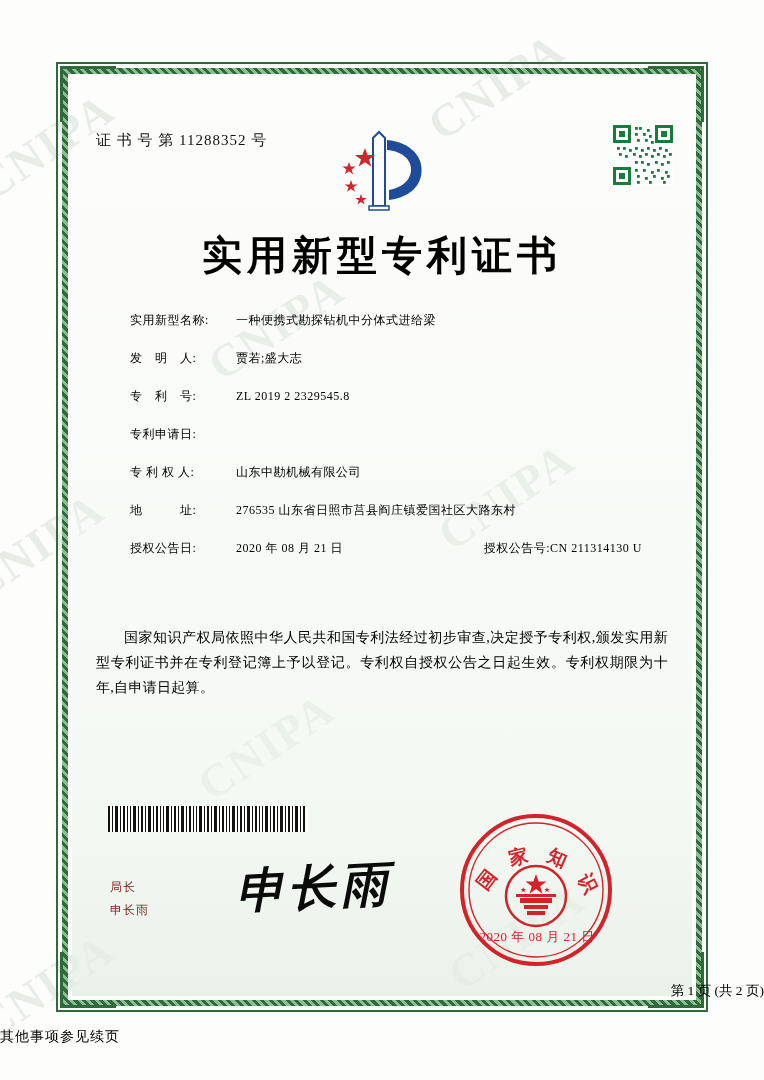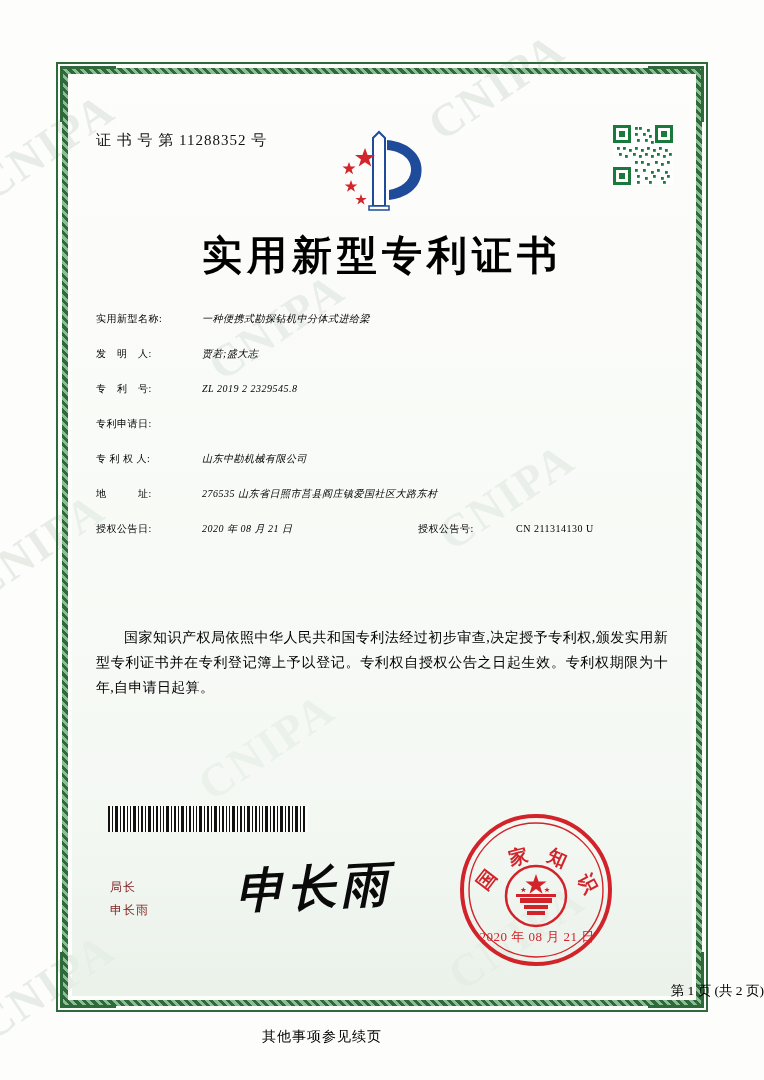--- a/index.html
+++ b/index.html
@@ -120,35 +120,35 @@
   
   .fields {
     position: absolute;
     left: 96px; top: 312px;
     width: 570px;
   }
   .field-row {
     display: flex;
     align-items: baseline;
     margin-bottom: 21px;
-    font-size: 10px;
+    font-size: 12px;
     color: #000;
     letter-spacing: 0.5px;
+    margin-left: 34px;
   }
   .field-label {
     width: 106px;
     flex: none;
     white-space: nowrap;
   }
   .field-value {
     flex: 1;
-    font-style: italic;
   }
   .field-row.dual .field-value { flex: none; width: 216px; }
-  .field-label2 { width: 98px; flex:none; white-space: nowrap;}
+  .field-label2 { width: 98px; flex:none; white-space: nowrap; text-align: right;}
   .field-value2 { flex: 1; }
 
   
   .body-text {
     position: absolute;
     left: 96px; top: 625px;
     width: 572px;
     font-size: 14px;
     line-height: 25px;
     color: #000;
@@ -208,21 +208,20 @@
     left: 0; top: 982px;
     width: 764px;
     text-align: right;
     font-size: 13.5px;
     color: #000;
   }
   .footer-note {
     position: absolute;
     left: 0; top: 1028px;
     width: 644px;
-    text-align: center;
     font-size: 14px;
     color: #000;
     letter-spacing: 1px;
   }
 </style>
 </head>
 <body>
 
 <div class="page">
 

